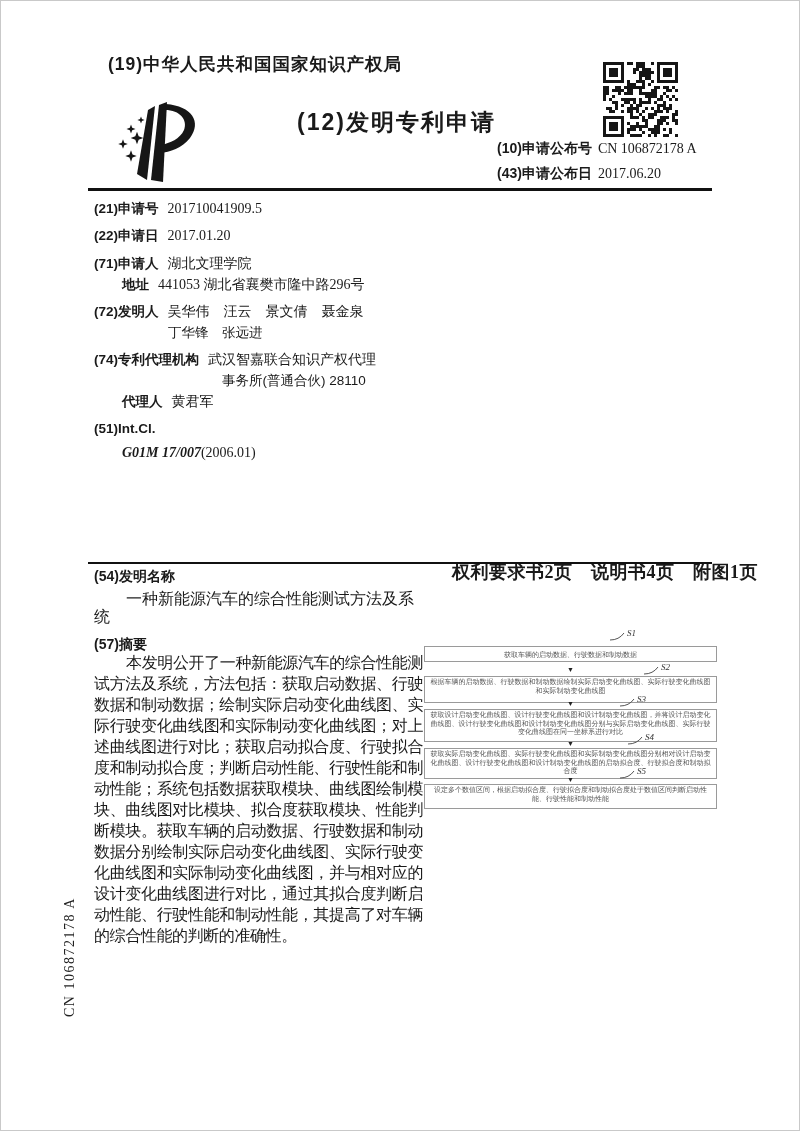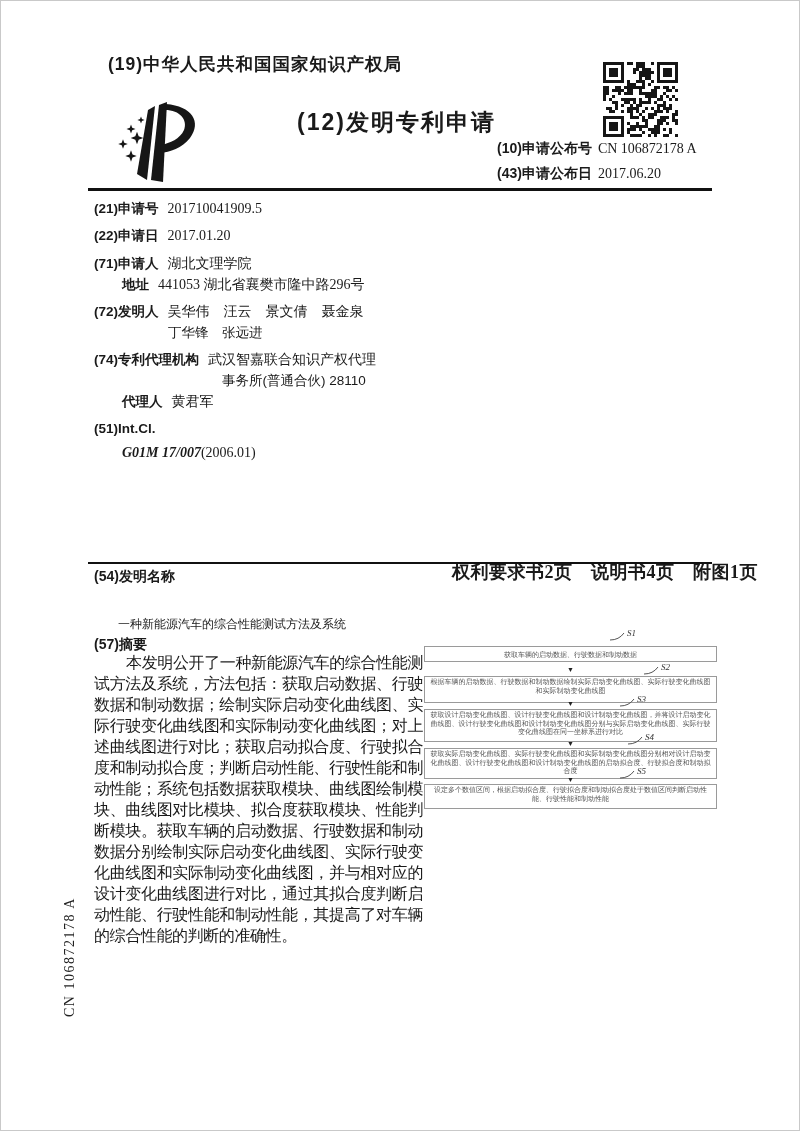--- a/index.html
+++ b/index.html
@@ -30,21 +30,21 @@
   .intcl-code{font-style:italic;font-weight:bold;font-family:"Liberation Serif","DejaVu Serif",serif;font-size:14px;}
   .intcl-year{font-family:"Liberation Serif","DejaVu Serif",serif;font-size:14px;}
 
   .pages-info{left:452px;top:544px;font-size:18px;font-weight:bold;
     font-family:"Liberation Serif","DejaVu Serif",serif;letter-spacing:.5px;margin-top:16px;}
 
   .sec-label{font-size:14px;font-weight:bold;}
   .invention-title{
     left:94px;top:590px;width:320px;white-space:normal;
     font-family:"Liberation Serif","DejaVu Serif",serif;
-    font-size:12px;line-height:28px;text-indent:2em;text-align:justify;margin-top:20px;
+    font-size:16px;line-height:18px;text-indent:2em;text-align:justify;
   }
   .abstract{
     left:94px;top:652px;width:329px;white-space:normal;
     font-family:"Liberation Serif","DejaVu Serif",serif;
     font-size:16px;line-height:21px;text-indent:2em;text-align:justify;
     letter-spacing:-0.4px;
   }
 
   .figure{left:424px;top:628px;width:293px;height:185px;}
   .fig-box{

